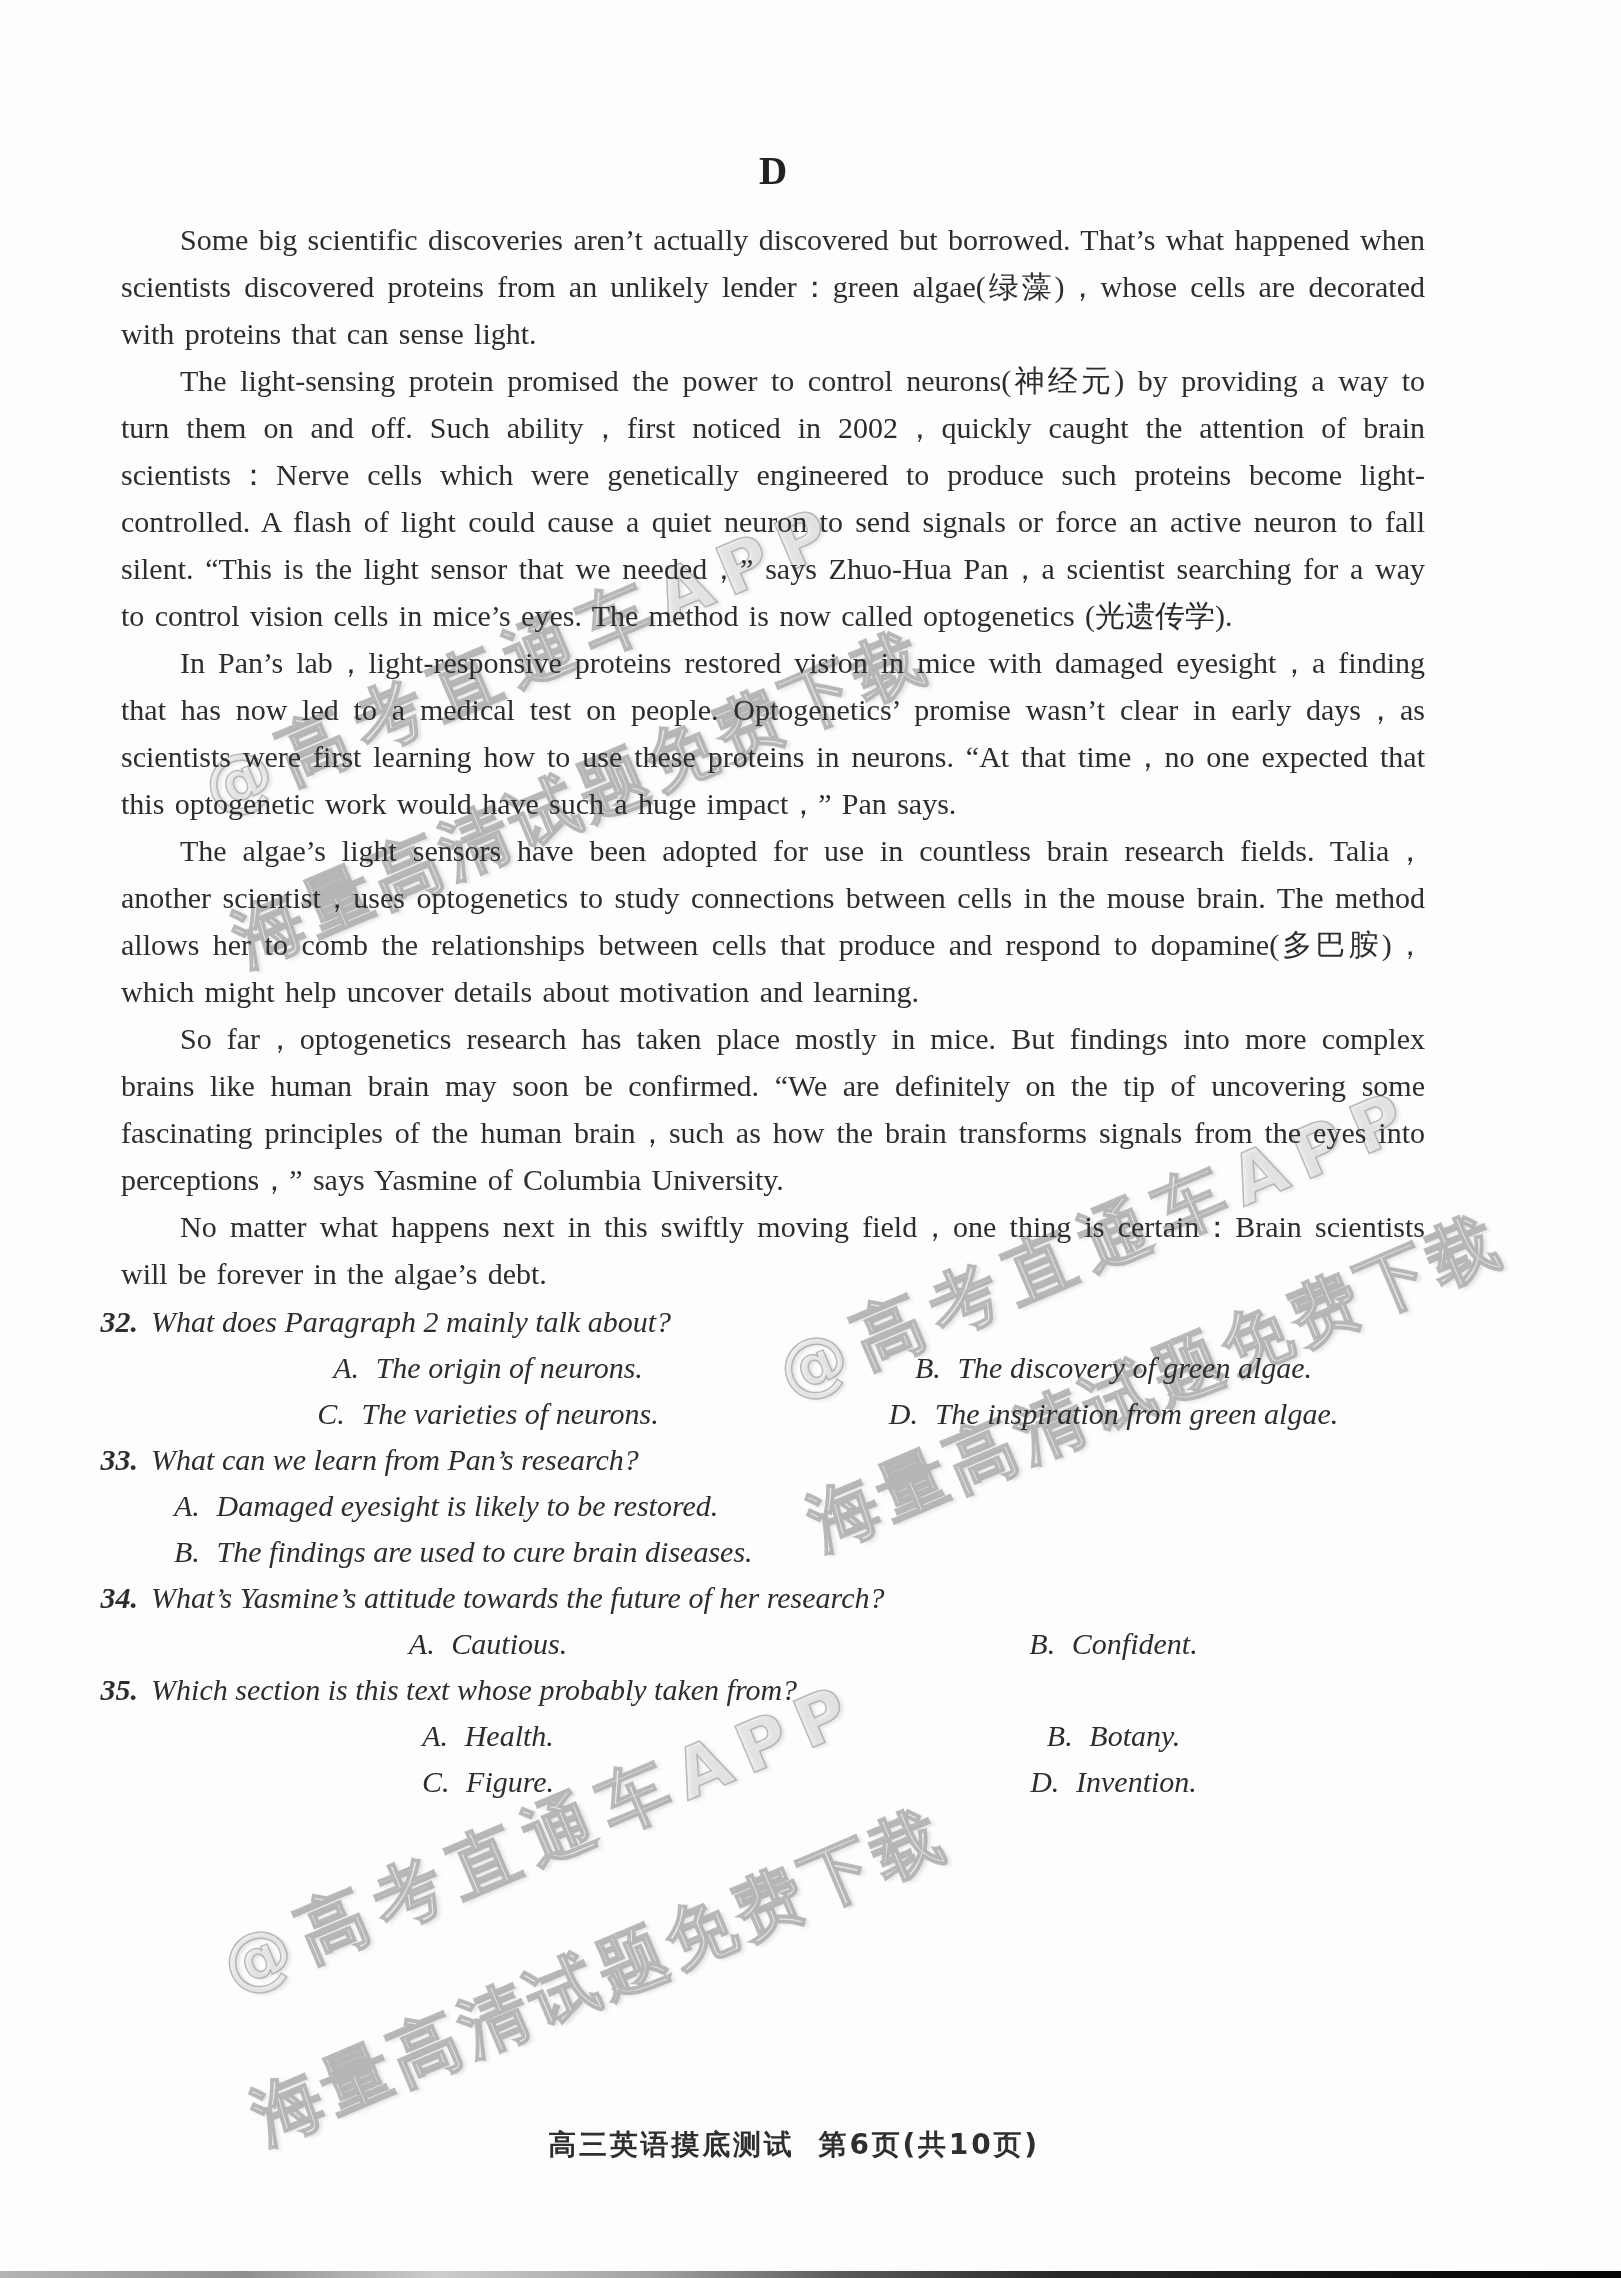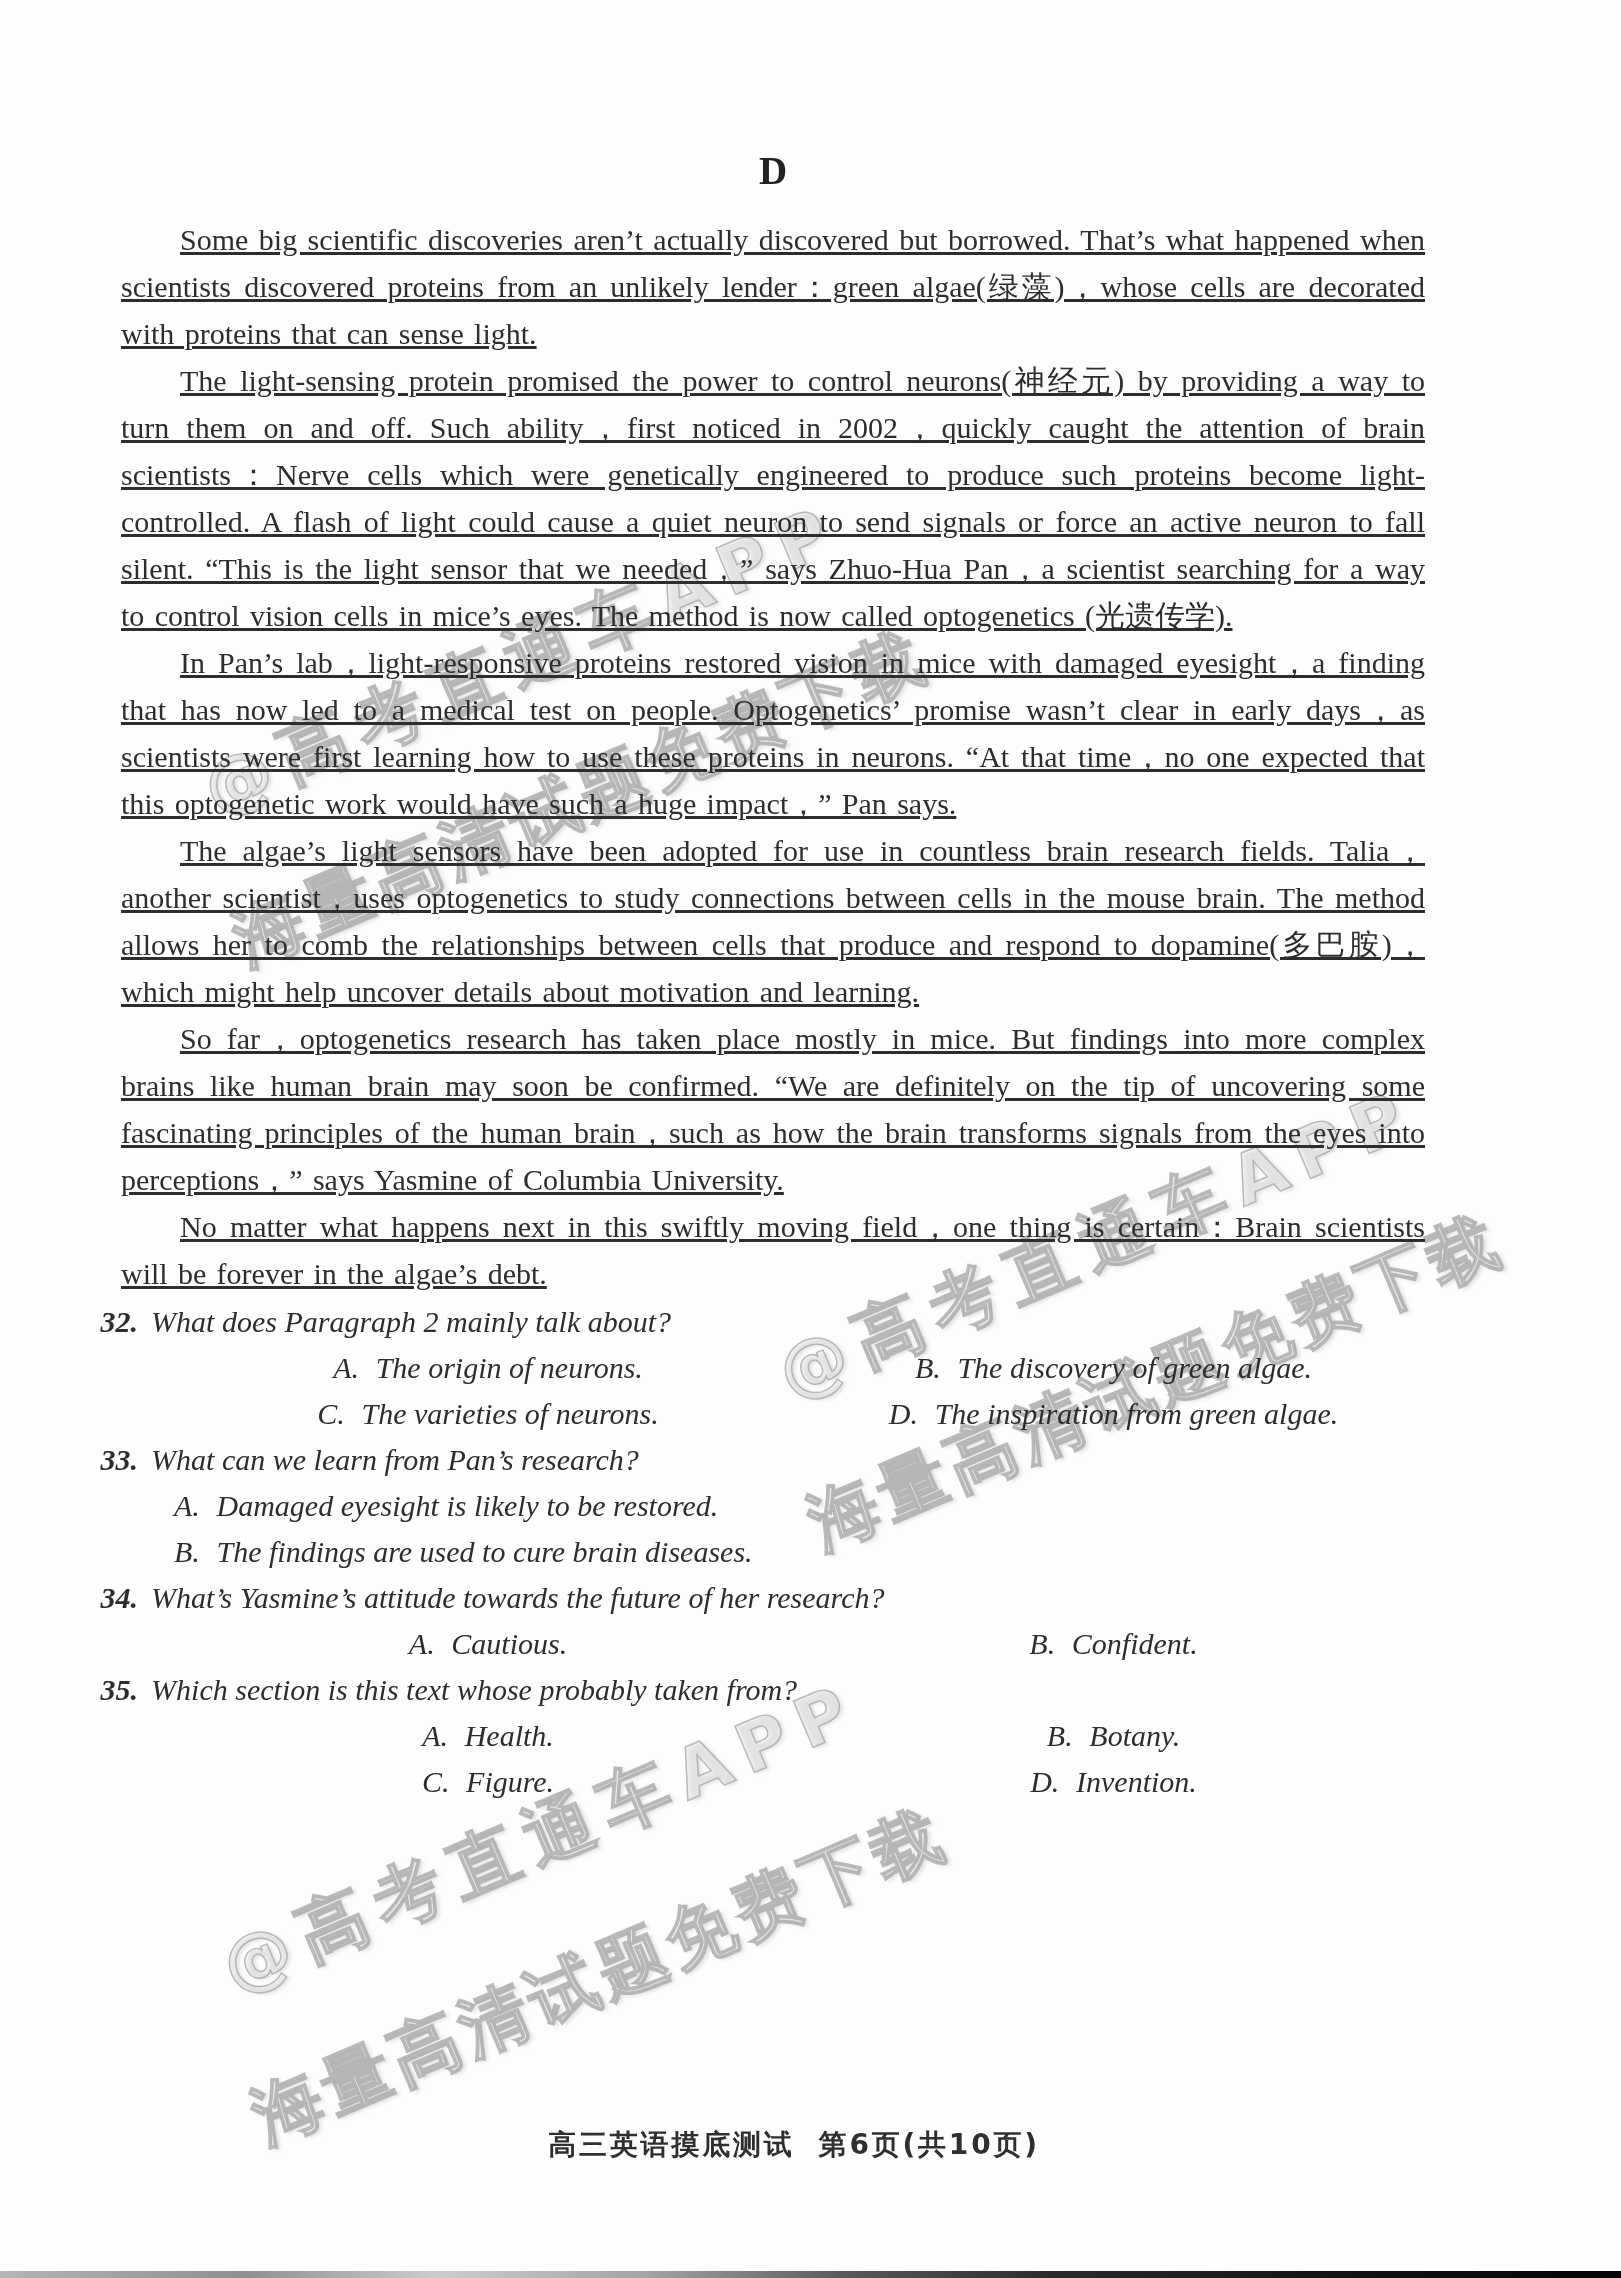--- a/index.html
+++ b/index.html
@@ -31,21 +31,20 @@
     color: #222;
   }
 
   .para {
     margin: 0;
     font-size: 30px;
     line-height: 47px;
     text-align: justify;
     text-indent: 59px;
     word-spacing: 2.8px;
-    text-decoration: underline;
   }
 
   .questions {
     font-size: 30px;
     line-height: 46px;
     margin-top: 1.9px;
     font-style: italic;
   }
 
   .q-head { margin-left: -20.4px; }

